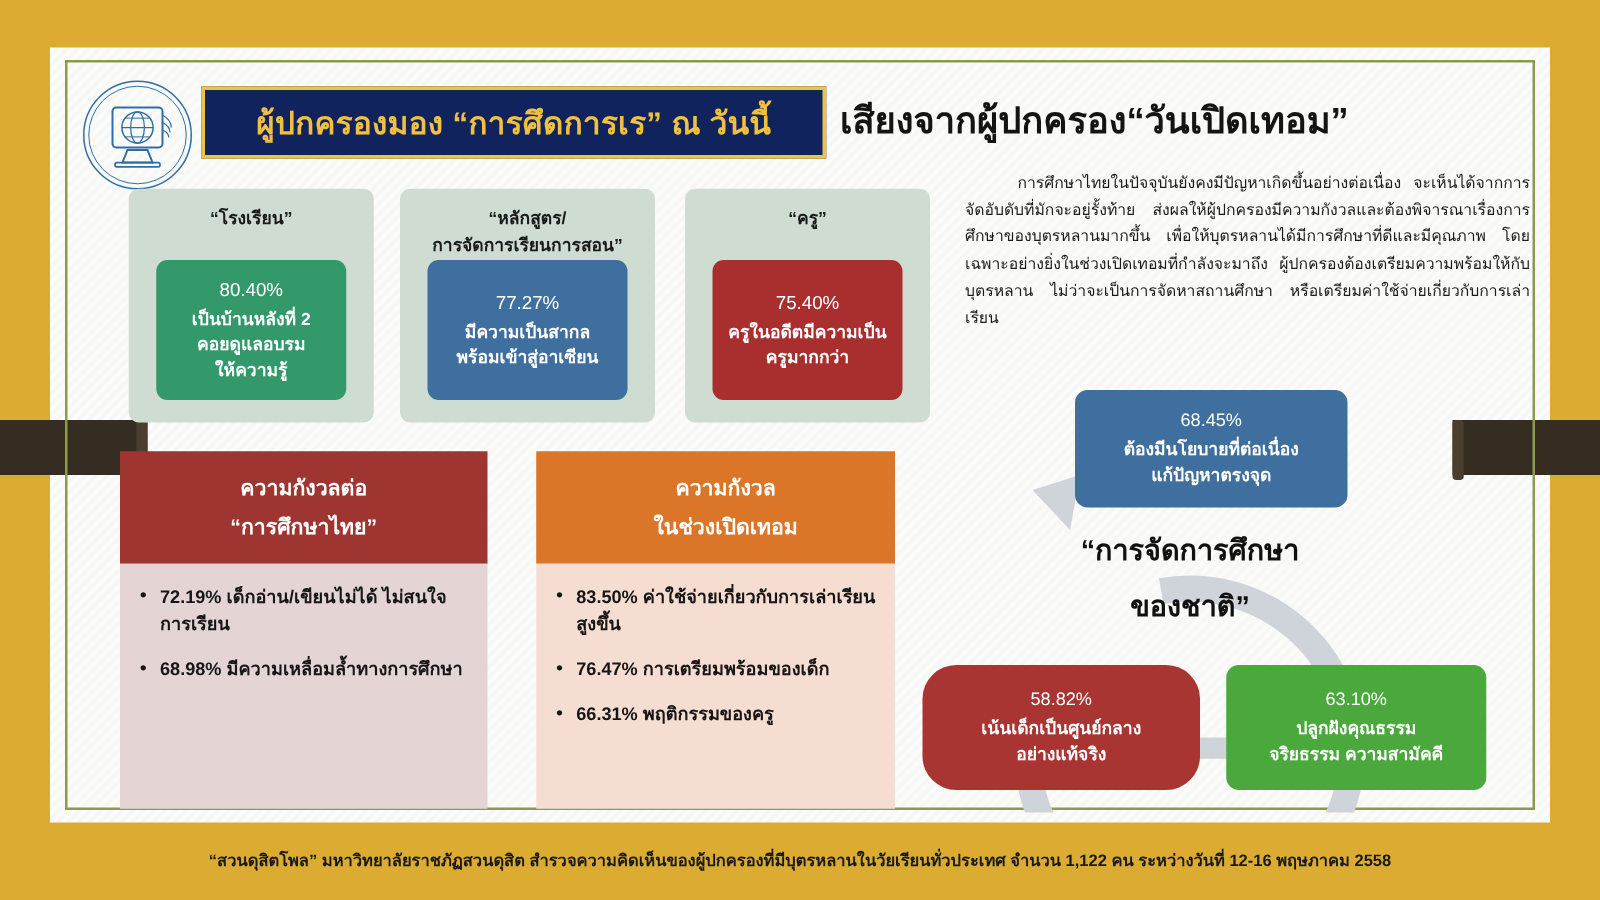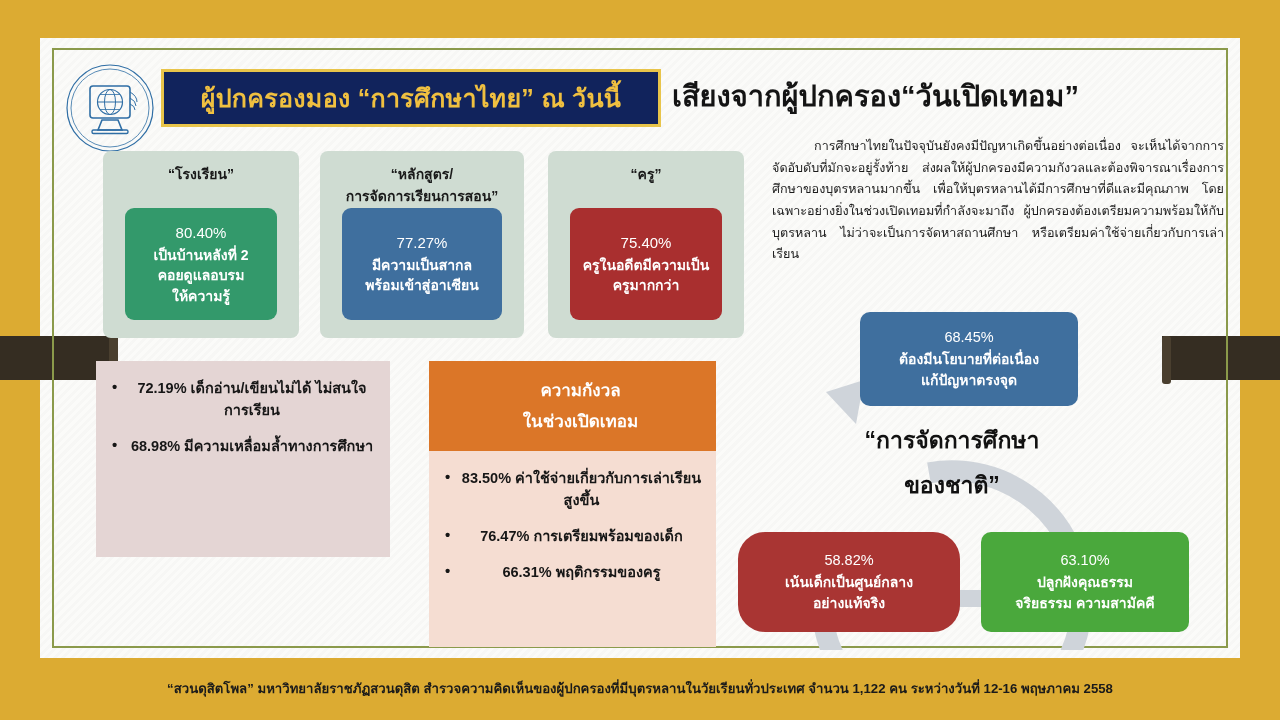--- a/index.html
+++ b/index.html
@@ -176,21 +176,20 @@
     justify-content: center;
     color: #ffffff;
     font-size: 17px;
     font-weight: bold;
     line-height: 1.85;
     text-align: center;
   }
   .panel .panel-body {
     height: 196px;
     padding: 16px 14px 0 8px;
-    text-align: center;
   }
   .panel ul { list-style: none; }
   .panel li {
     position: relative;
     padding-left: 24px;
     margin-bottom: 14px;
     font-size: 14.5px;
     line-height: 1.52;
     color: #161616;
     font-weight: bold;
@@ -295,21 +294,21 @@
       <line x1="36" y1="47.5" x2="56" y2="47.5" stroke="#2f6ea5" stroke-width="0.8"></line>
       <path d="M38 58 L34 68 L58 68 L54 58 Z" fill="none" stroke="#2f6ea5" stroke-width="1.6"></path>
       <rect x="28" y="68" width="36" height="3.5" rx="1.5" fill="none" stroke="#2f6ea5" stroke-width="1.4"></rect>
       <path d="M66 30 q7 4 7 10" fill="none" stroke="#2f6ea5" stroke-width="1"></path>
       <path d="M66 36 q6 3 6 8" fill="none" stroke="#2f6ea5" stroke-width="1"></path>
       <path d="M66 42 q5 2 5 6" fill="none" stroke="#2f6ea5" stroke-width="1"></path>
     </svg>
   </div>
 
   <div id="header-title-box">
-    <span class="title-text">ผู้ปกครองมอง “การศึกษาไทย” ณ วันนี้</span>
+    <span class="title-text">ผู้ปกครองมอง “การศึดการเร” ณ วันนี้</span>
   </div>
   <div id="header-subtitle">เสียงจากผู้ปกครอง“วันเปิดเทอม”</div>
 
   <div id="intro-paragraph">การศึกษาไทยในปัจจุบันยังคงมีปัญหาเกิดขึ้นอย่างต่อเนื่อง จะเห็นได้จากการจัดอับดับที่มักจะอยู่รั้งท้าย ส่งผลให้ผู้ปกครองมีความกังวลและต้องพิจารณาเรื่องการศึกษาของบุตรหลานมากขึ้น เพื่อให้บุตรหลานได้มีการศึกษาที่ดีและมีคุณภาพ โดยเฉพาะอย่างยิ่งในช่วงเปิดเทอมที่กำลังจะมาถึง ผู้ปกครองต้องเตรียมความพร้อมให้กับบุตรหลาน ไม่ว่าจะเป็นการจัดหาสถานศึกษา  หรือเตรียมค่าใช้จ่ายเกี่ยวกับการเล่าเรียน</div>
 
   <div class="topcard" id="topcard-0">
     <div class="topcard-heading">“โรงเรียน”</div>
     <div class="topcard-inner">
       <div class="pct">80.40%</div>
       <div class="desc">เป็นบ้านหลังที่  2</div>
@@ -333,20 +332,24 @@
   <div class="topcard" id="topcard-2">
     <div class="topcard-heading">“ครู”</div>
     <div class="topcard-inner">
       <div class="pct">75.40%</div>
       <div class="desc">ครูในอดีตมีความเป็น</div>
       <div class="desc">ครูมากกว่า</div>
     </div>
   </div>
 
   <div class="panel" id="panel-0">
+    <div class="panel-header">
+      <span>ความกังวลต่อ</span>
+      <span>“การศึกษาไทย”</span>
+    </div>
     <div class="panel-body">
       <ul>
         <li>72.19% เด็กอ่าน/เขียนไม่ได้ ไม่สนใจการเรียน</li>
         <li>68.98% มีความเหลื่อมล้ำทางการศึกษา</li>
       </ul>
     </div>
   </div>
 
   <div class="panel" id="panel-1">
     <div class="panel-header">

